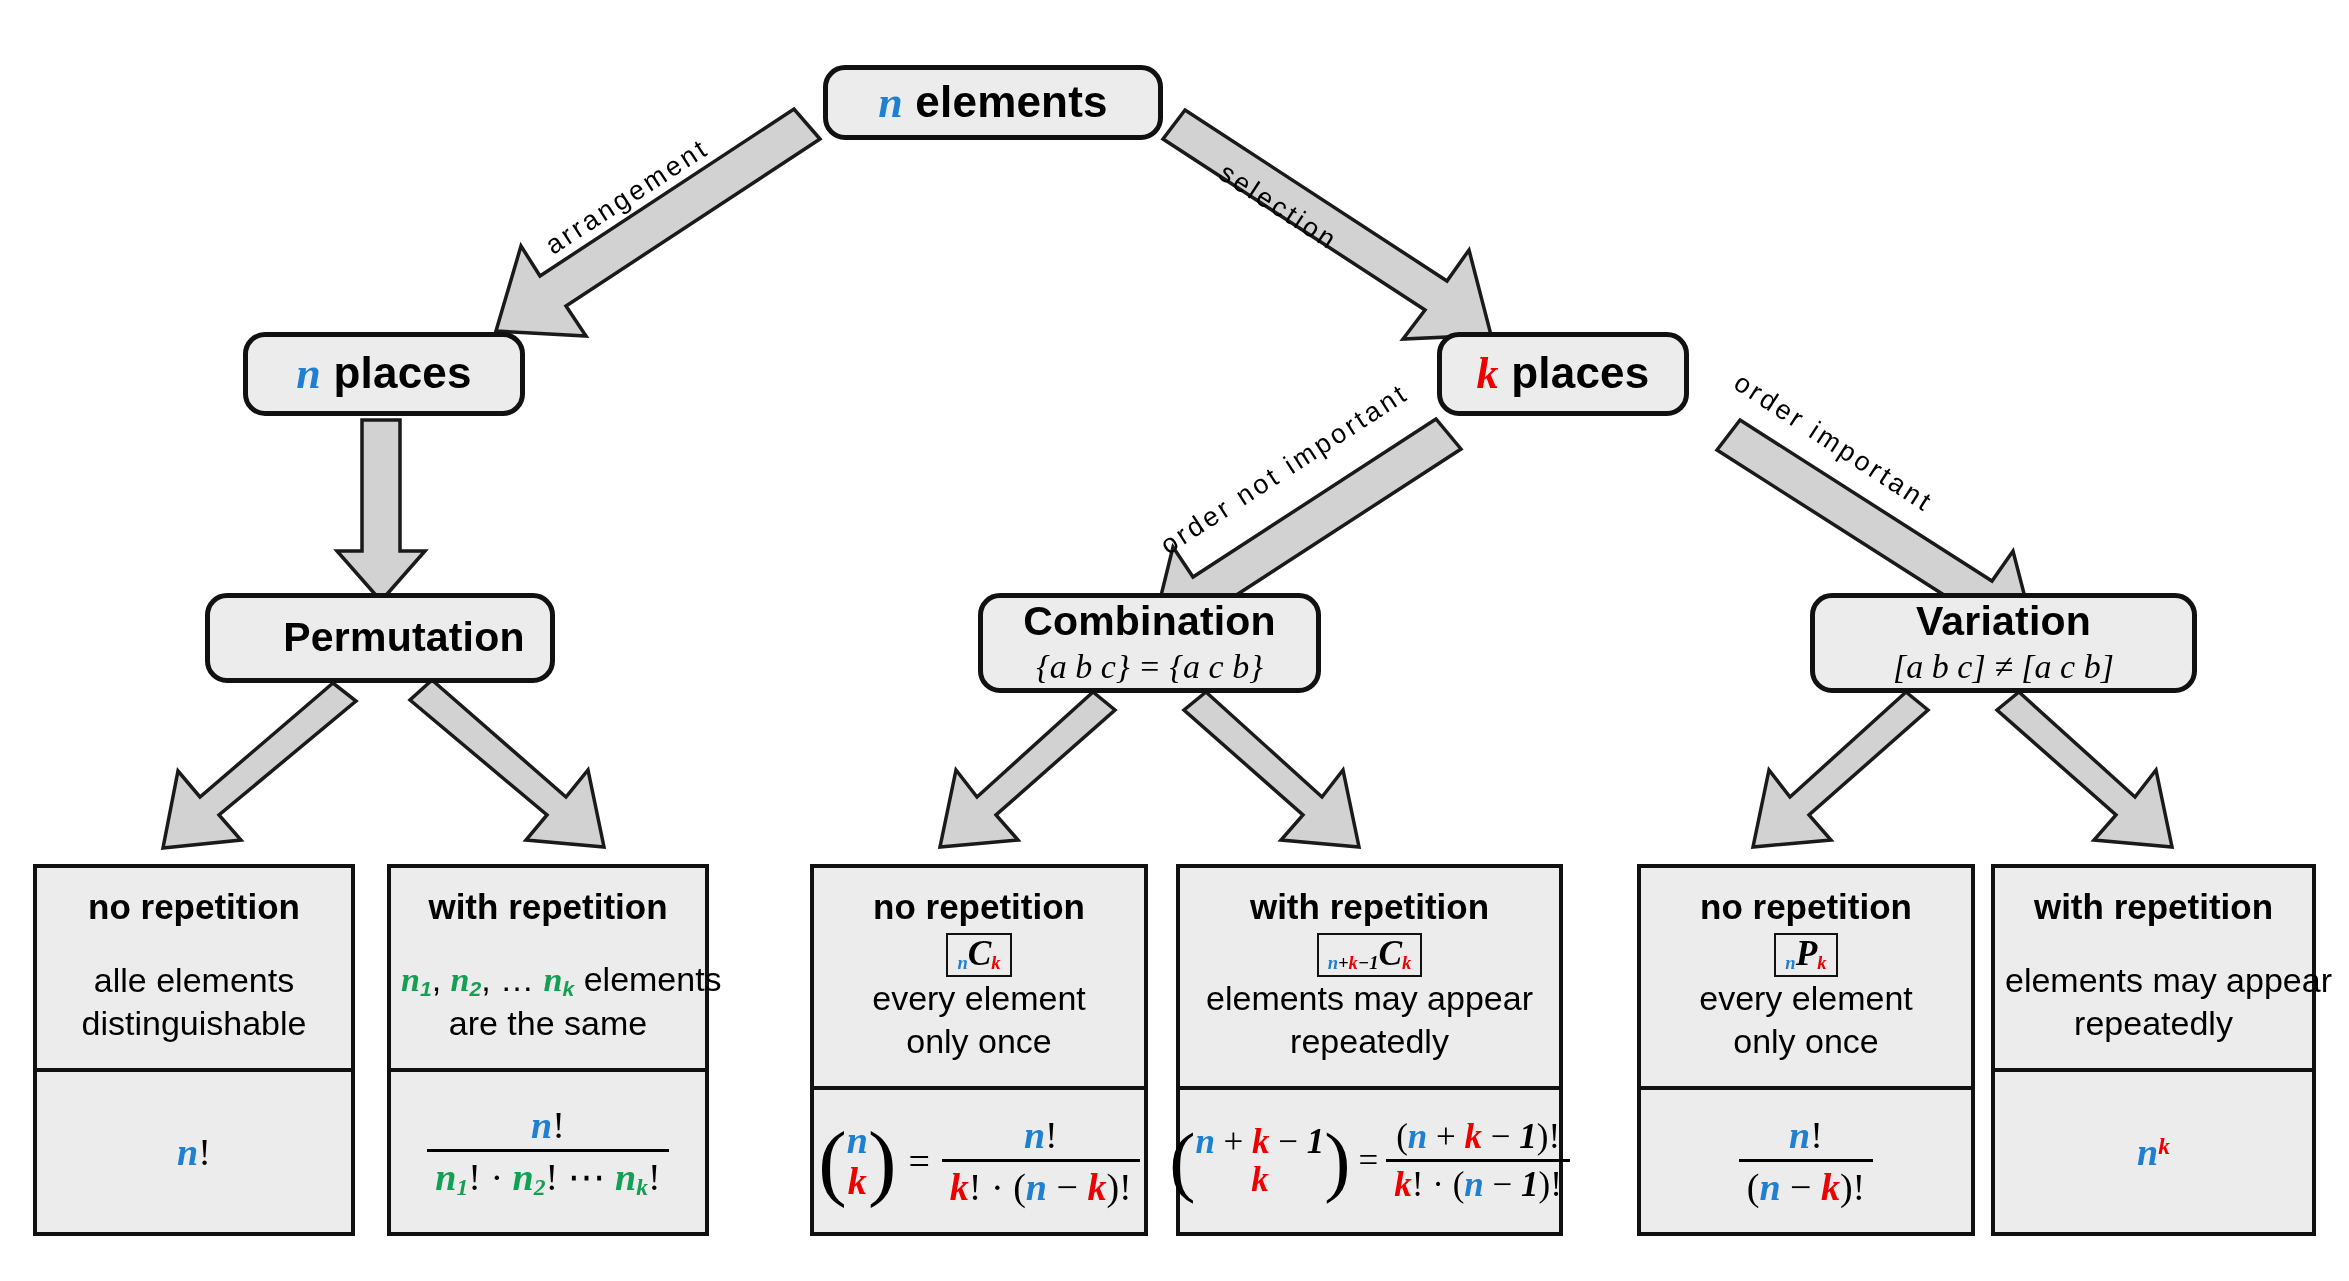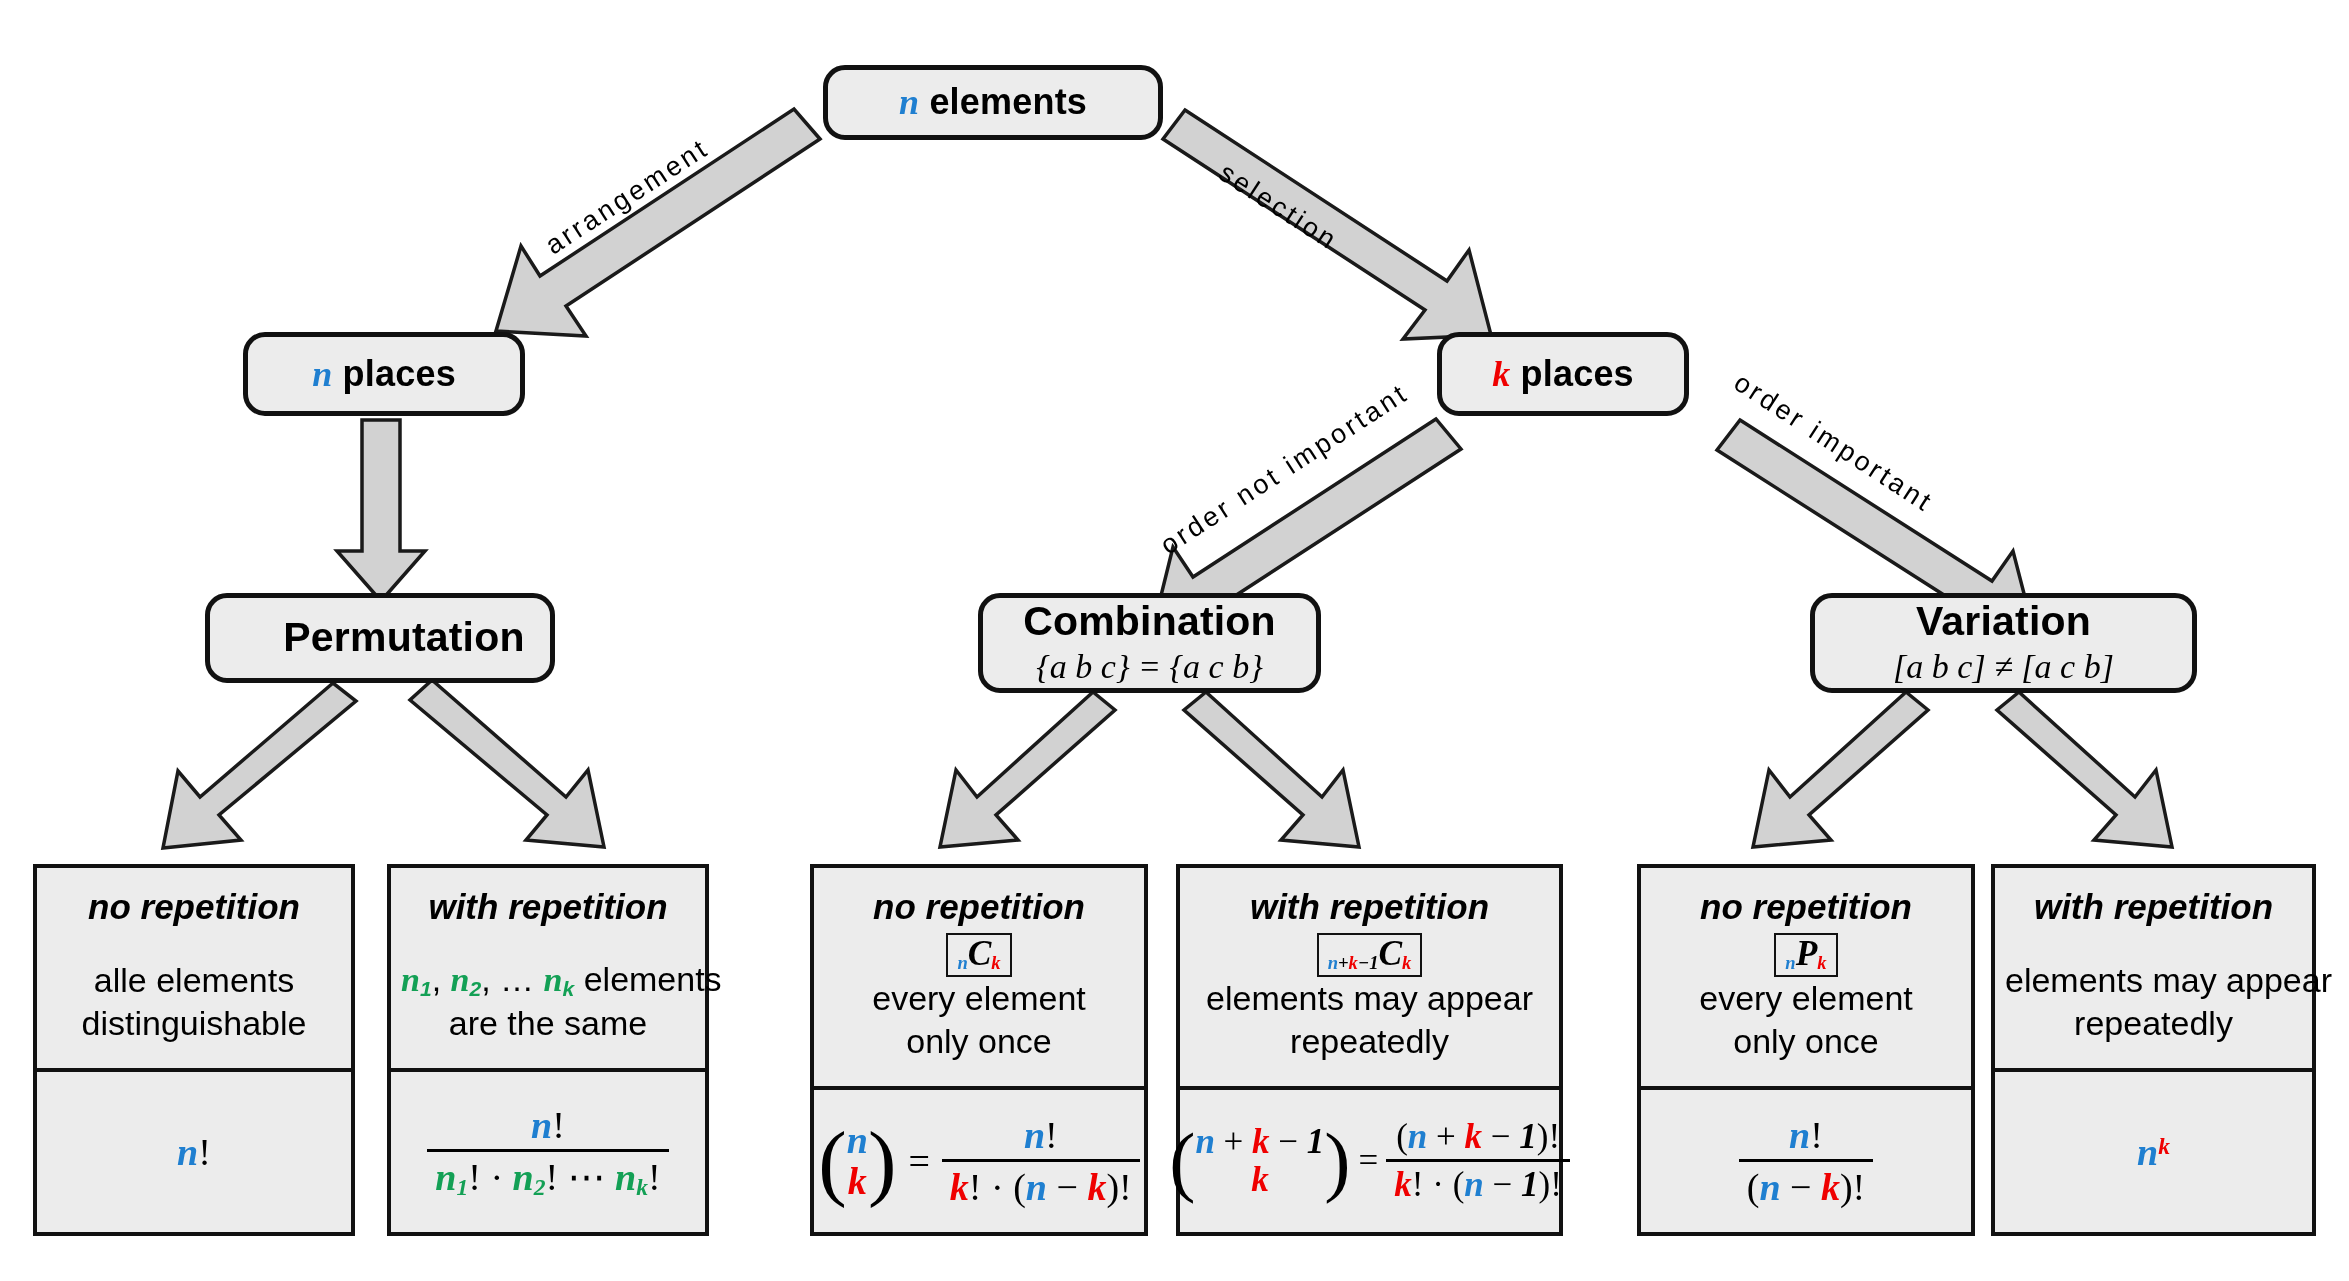--- a/index.html
+++ b/index.html
@@ -31,21 +31,21 @@
     border-radius:22px;
     display:flex;
     flex-direction:column;
     align-items:center;
     justify-content:center;
     text-align:center;
     z-index:5;
   }
   .node .title{
     font-weight:bold;
-    font-size:36px;
+    font-size:44px;
     letter-spacing:.2px;
     line-height:1.05;
     white-space:nowrap;
   }
   .node.sub .title{font-size:41px;}
   .node .sub-eq{
     font-family:"Liberation Serif", serif;
     font-style:italic;
     font-size:34px;
     line-height:1.15;
@@ -69,21 +69,20 @@
     flex-direction:column;
     align-items:center;
     box-sizing:border-box;
     padding:20px 10px 10px 10px;
   }
   .leaf .head{
     font-weight:bold;
     font-size:35px;
     line-height:1.1;
     white-space:nowrap;
-    font-style:italic;
   }
   .leaf .badge{
     display:inline-block;
     border:2px solid #111;
     background:#ececec;
     padding:1px 9px 3px 9px;
     margin-top:6px;
     font-family:"Liberation Serif", serif;
     font-weight:bold;
     font-style:italic;

